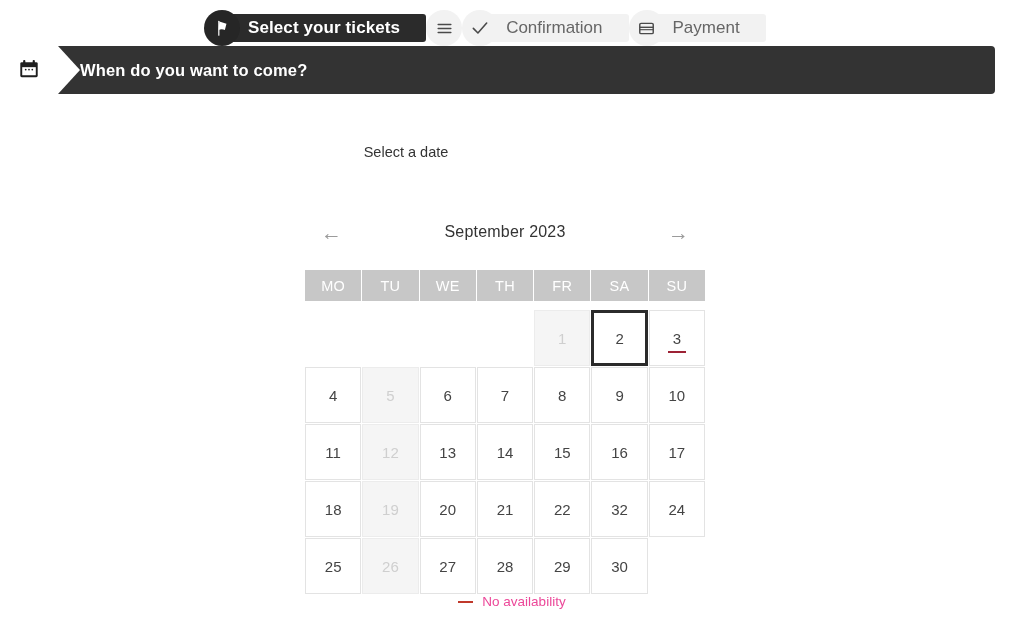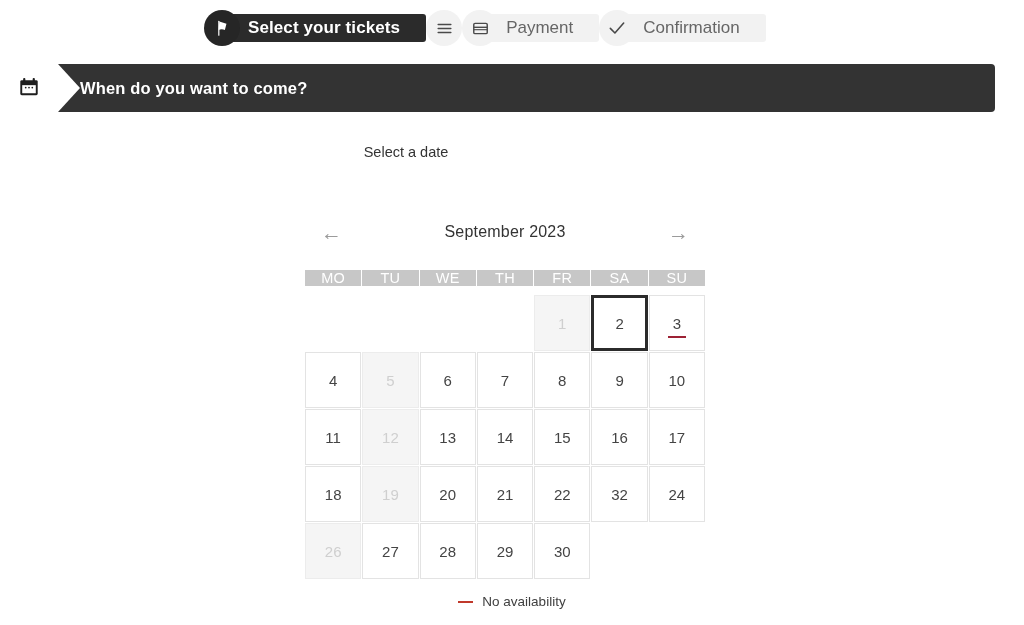--- a/index.html
+++ b/index.html
@@ -54,21 +54,21 @@
     flex: none;
   }
   .step.active .step-circle { background: #262626; }
   .step.inactive .step-circle { background: #f2f2f2; }
   .step.inactive .step-circle svg { stroke: #4a4a4a; fill: none; }
   .step.active .step-circle svg { fill: #ffffff; }
 
   
   .section-header {
     position: absolute;
-    left: 0; top: 64px;
+    left: 0; top: 46px;
     width: 100%;
     height: 48px;
   }
   .cal-head-icon {
     position: absolute;
     left: 18px; top: 12px;
     width: 22px; height: 22px;
   }
   .banner {
     position: absolute;
@@ -135,21 +135,21 @@
   }
   .cal-grid {
     margin-top: 22px;
     display: grid;
     grid-template-columns: repeat(7, 1fr);
     gap: 1px;
   }
   .dow {
     background: #c7c7c7;
     color: #ffffff;
-    height: 16px;
+    height: 31px;
     display: flex;
     align-items: center;
     justify-content: center;
     font-size: 14.5px;
     letter-spacing: .3px;
   }
   .cal-body {
     display: grid;
     grid-template-columns: repeat(7, 1fr);
     gap: 1px;
@@ -196,21 +196,21 @@
   
   .legend {
     position: absolute;
     left: 0; top: 594px;
     width: 1024px;
     display: flex;
     align-items: center;
     justify-content: center;
     gap: 9px;
     font-size: 13.5px;
-    color: #404040;
+    color: #ec4899;
   }
   .legend-dash {
     display: inline-block;
     width: 15px; height: 2px;
     background: #c0392b;
   }
 
   .watermark {
     position: absolute;
     right: 2px; bottom: 1px;
@@ -241,36 +241,36 @@
           <line x1="4" y1="7" x2="20" y2="7"></line>
           <line x1="4" y1="12" x2="20" y2="12"></line>
           <line x1="4" y1="17" x2="20" y2="17"></line>
         </g>
       </svg>
     </div>
   </div>
 
   <div class="step inactive">
     <div class="step-circle">
+      <svg width="20" height="20" viewBox="0 0 24 24" aria-hidden="true">
+        <polyline points="4,12.5 9.5,18 20,6" fill="none" stroke="#4a4a4a" stroke-width="1.9" stroke-linecap="round" stroke-linejoin="round"></polyline>
+      </svg>
+    </div>
+    <div class="step-pill">Confirmation</div>
+  </div>
+
+  <div class="step inactive">
+    <div class="step-circle">
       <svg width="19" height="19" viewBox="0 0 24 24" aria-hidden="true">
         <rect x="3.5" y="5.5" width="17" height="13" rx="1.6" fill="none" stroke="#4a4a4a" stroke-width="1.8"></rect>
         <line x1="3.5" y1="10.5" x2="20.5" y2="10.5" stroke="#4a4a4a" stroke-width="1.8"></line>
         <line x1="3.5" y1="13.5" x2="20.5" y2="13.5" stroke="#4a4a4a" stroke-width="1.4"></line>
       </svg>
     </div>
     <div class="step-pill">Payment</div>
-  </div>
-
-  <div class="step inactive">
-    <div class="step-circle">
-      <svg width="20" height="20" viewBox="0 0 24 24" aria-hidden="true">
-        <polyline points="4,12.5 9.5,18 20,6" fill="none" stroke="#4a4a4a" stroke-width="1.9" stroke-linecap="round" stroke-linejoin="round"></polyline>
-      </svg>
-    </div>
-    <div class="step-pill">Confirmation</div>
   </div>
 
 </div>
 
 <div class="section-header">
   <div class="cal-head-icon">
     <svg width="22" height="22" viewBox="0 0 24 24" aria-hidden="true">
       <rect x="2.5" y="4.5" width="19" height="16.5" rx="1.6" fill="#1f1f1f"></rect>
       <rect x="4.6" y="10" width="14.8" height="8.8" fill="#ffffff"></rect>
       <rect x="5.6" y="2.2" width="2.4" height="4.2" rx="1" fill="#1f1f1f"></rect>
@@ -382,20 +382,23 @@
       </div>
       <div class="day">
         <span class="daynum">22</span>
       </div>
       <div class="day">
         <span class="daynum">32</span>
       </div>
       <div class="day">
         <span class="daynum">24</span>
       </div>
+      <div class="day">
+        <span class="daynum">25</span>
+      </div>
       <div class="day disabled">
         <span class="daynum">26</span>
       </div>
       <div class="day">
         <span class="daynum">27</span>
       </div>
       <div class="day">
         <span class="daynum">28</span>
       </div>
       <div class="day">

